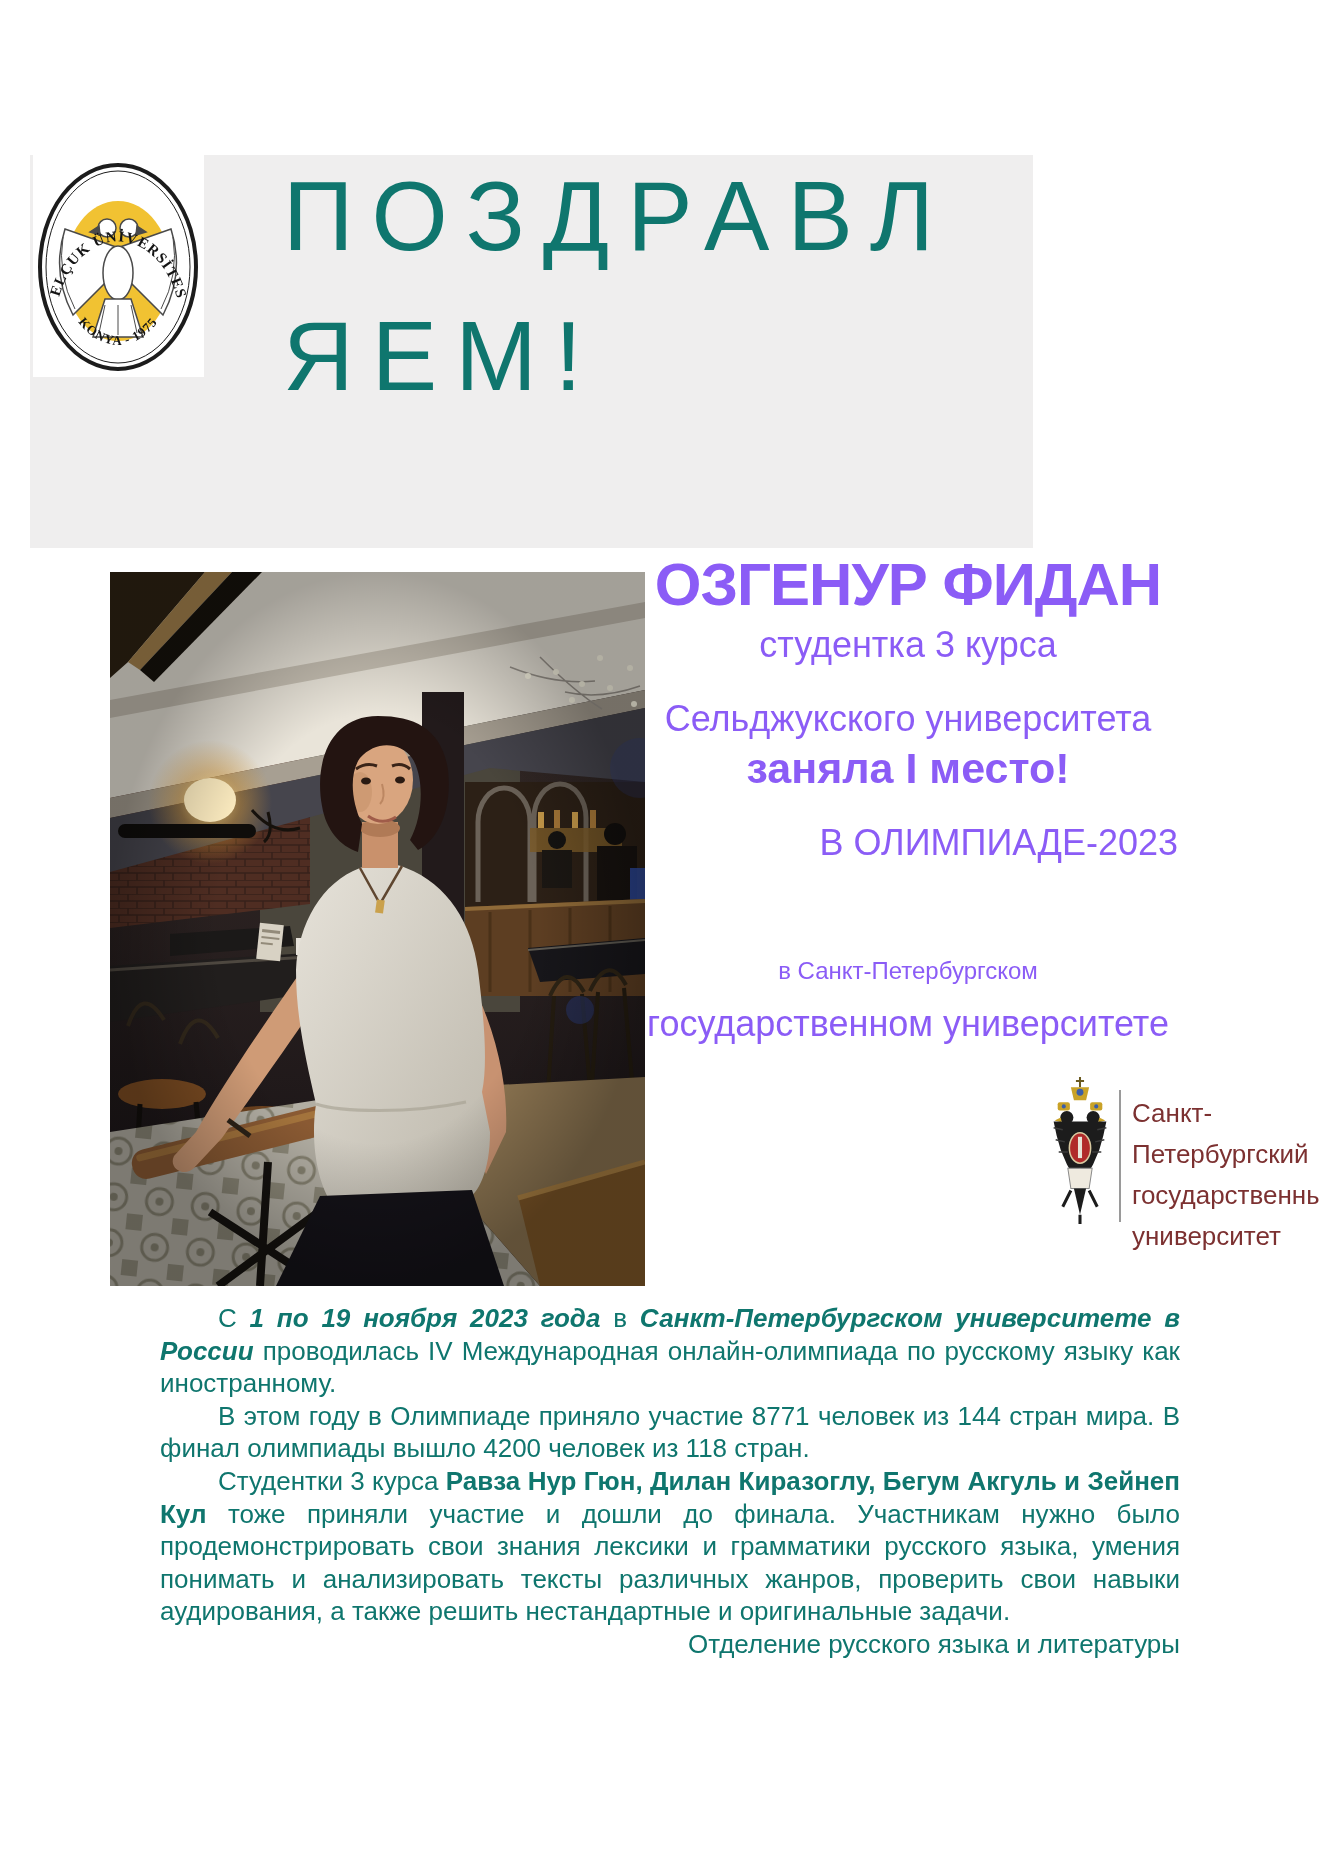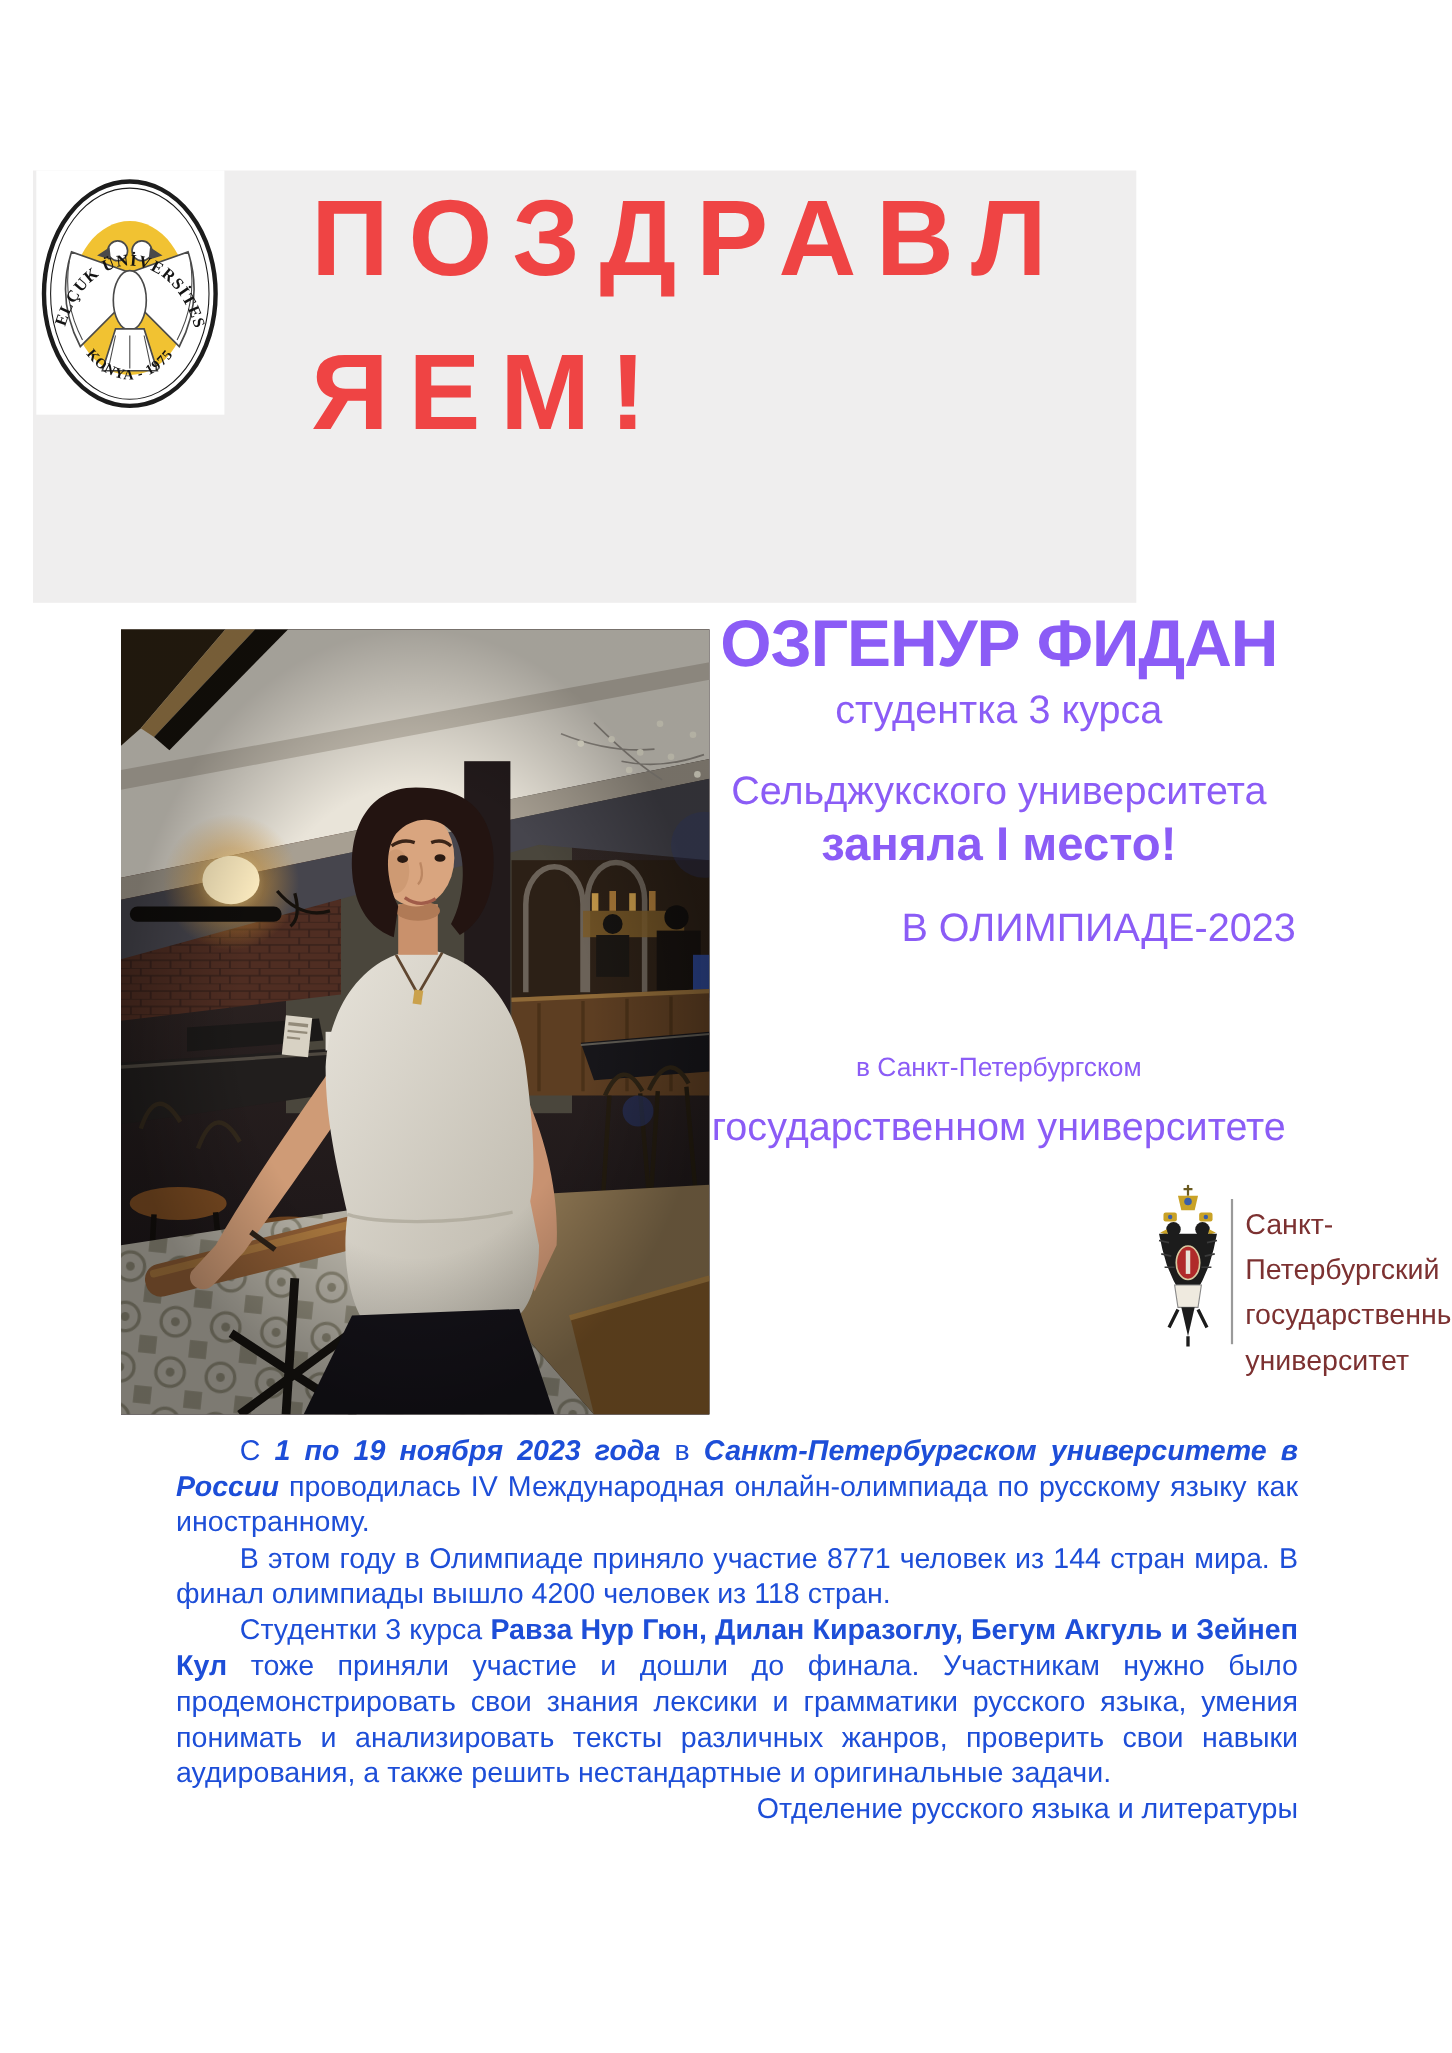--- a/index.html
+++ b/index.html
@@ -1,39 +1,39 @@
 <!DOCTYPE html>
 <html><head>
 <meta charset="utf-8">
 <style>
   html,body{margin:0;padding:0;background:#fff;}
   .page{position:relative;width:1320px;height:1866px;background:#ffffff;overflow:hidden;
         font-family:"Liberation Sans", sans-serif;color:#111;}
   .band{position:absolute;left:30px;top:155px;width:1003px;height:393px;background:#efeeee;}
   .logo-box{position:absolute;left:33px;top:155px;width:171px;height:222px;background:#ffffff;}
   .logo-box svg{width:100%;height:100%;display:block;}
-  .congrats{position:absolute;left:283px;top:146px;line-height:140px;font-size:98px;font-weight:bold;
-            letter-spacing:18px;color:#ef4444;white-space:nowrap;}
+  .congrats{position:absolute;left:283px;top:146px;line-height:140px;font-size:98px;font-weight:normal;
+            letter-spacing:18px;color:#0f766e;white-space:nowrap;}
   .photo{position:absolute;left:110px;top:572px;width:535px;height:714px;overflow:hidden;background:#241c1e;}
   .photo svg{width:100%;height:100%;display:block;}
   .scol{position:absolute;left:638px;width:540px;text-align:center;white-space:nowrap;color:#8b5cf6;}
   .s-name{top:550px;font-size:60px;font-weight:bold;letter-spacing:-1px;}
   .s-course{top:624px;font-size:36px;}
   .s-univ{top:698px;font-size:36px;}
   .s-award{top:744px;font-size:43px;font-weight:bold;}
   .s-event{top:822px;font-size:36px;}
   .s-subject{top:889px;font-size:36px;}
   .s-host1{top:957px;font-size:24px;}
   .s-host2{top:1003px;font-size:36px;}
   .spbu-eagle{position:absolute;left:1050px;top:1077px;width:60px;height:148px;}
   .spbu-sep{position:absolute;left:1119px;top:1090px;width:2px;height:132px;background:#9a9a9a;}
   .spbu-text{position:absolute;left:1132px;top:1093px;width:210px;font-size:26px;line-height:41px;
              color:#7c3131;text-align:left;}
   .article{position:absolute;left:160px;top:1302px;width:1020px;font-size:26px;line-height:32.6px;
-           text-align:justify;color:#1d4ed8;}
+           text-align:justify;color:#0f766e;}
   .article p{margin:0;text-indent:58px;}
   .article p.sig{text-align:right;text-indent:0;}
   .bi{font-weight:bold;font-style:italic;}
   .b{font-weight:bold;}
 </style>
 </head>
 <body>
 
 <div class="page">
 

